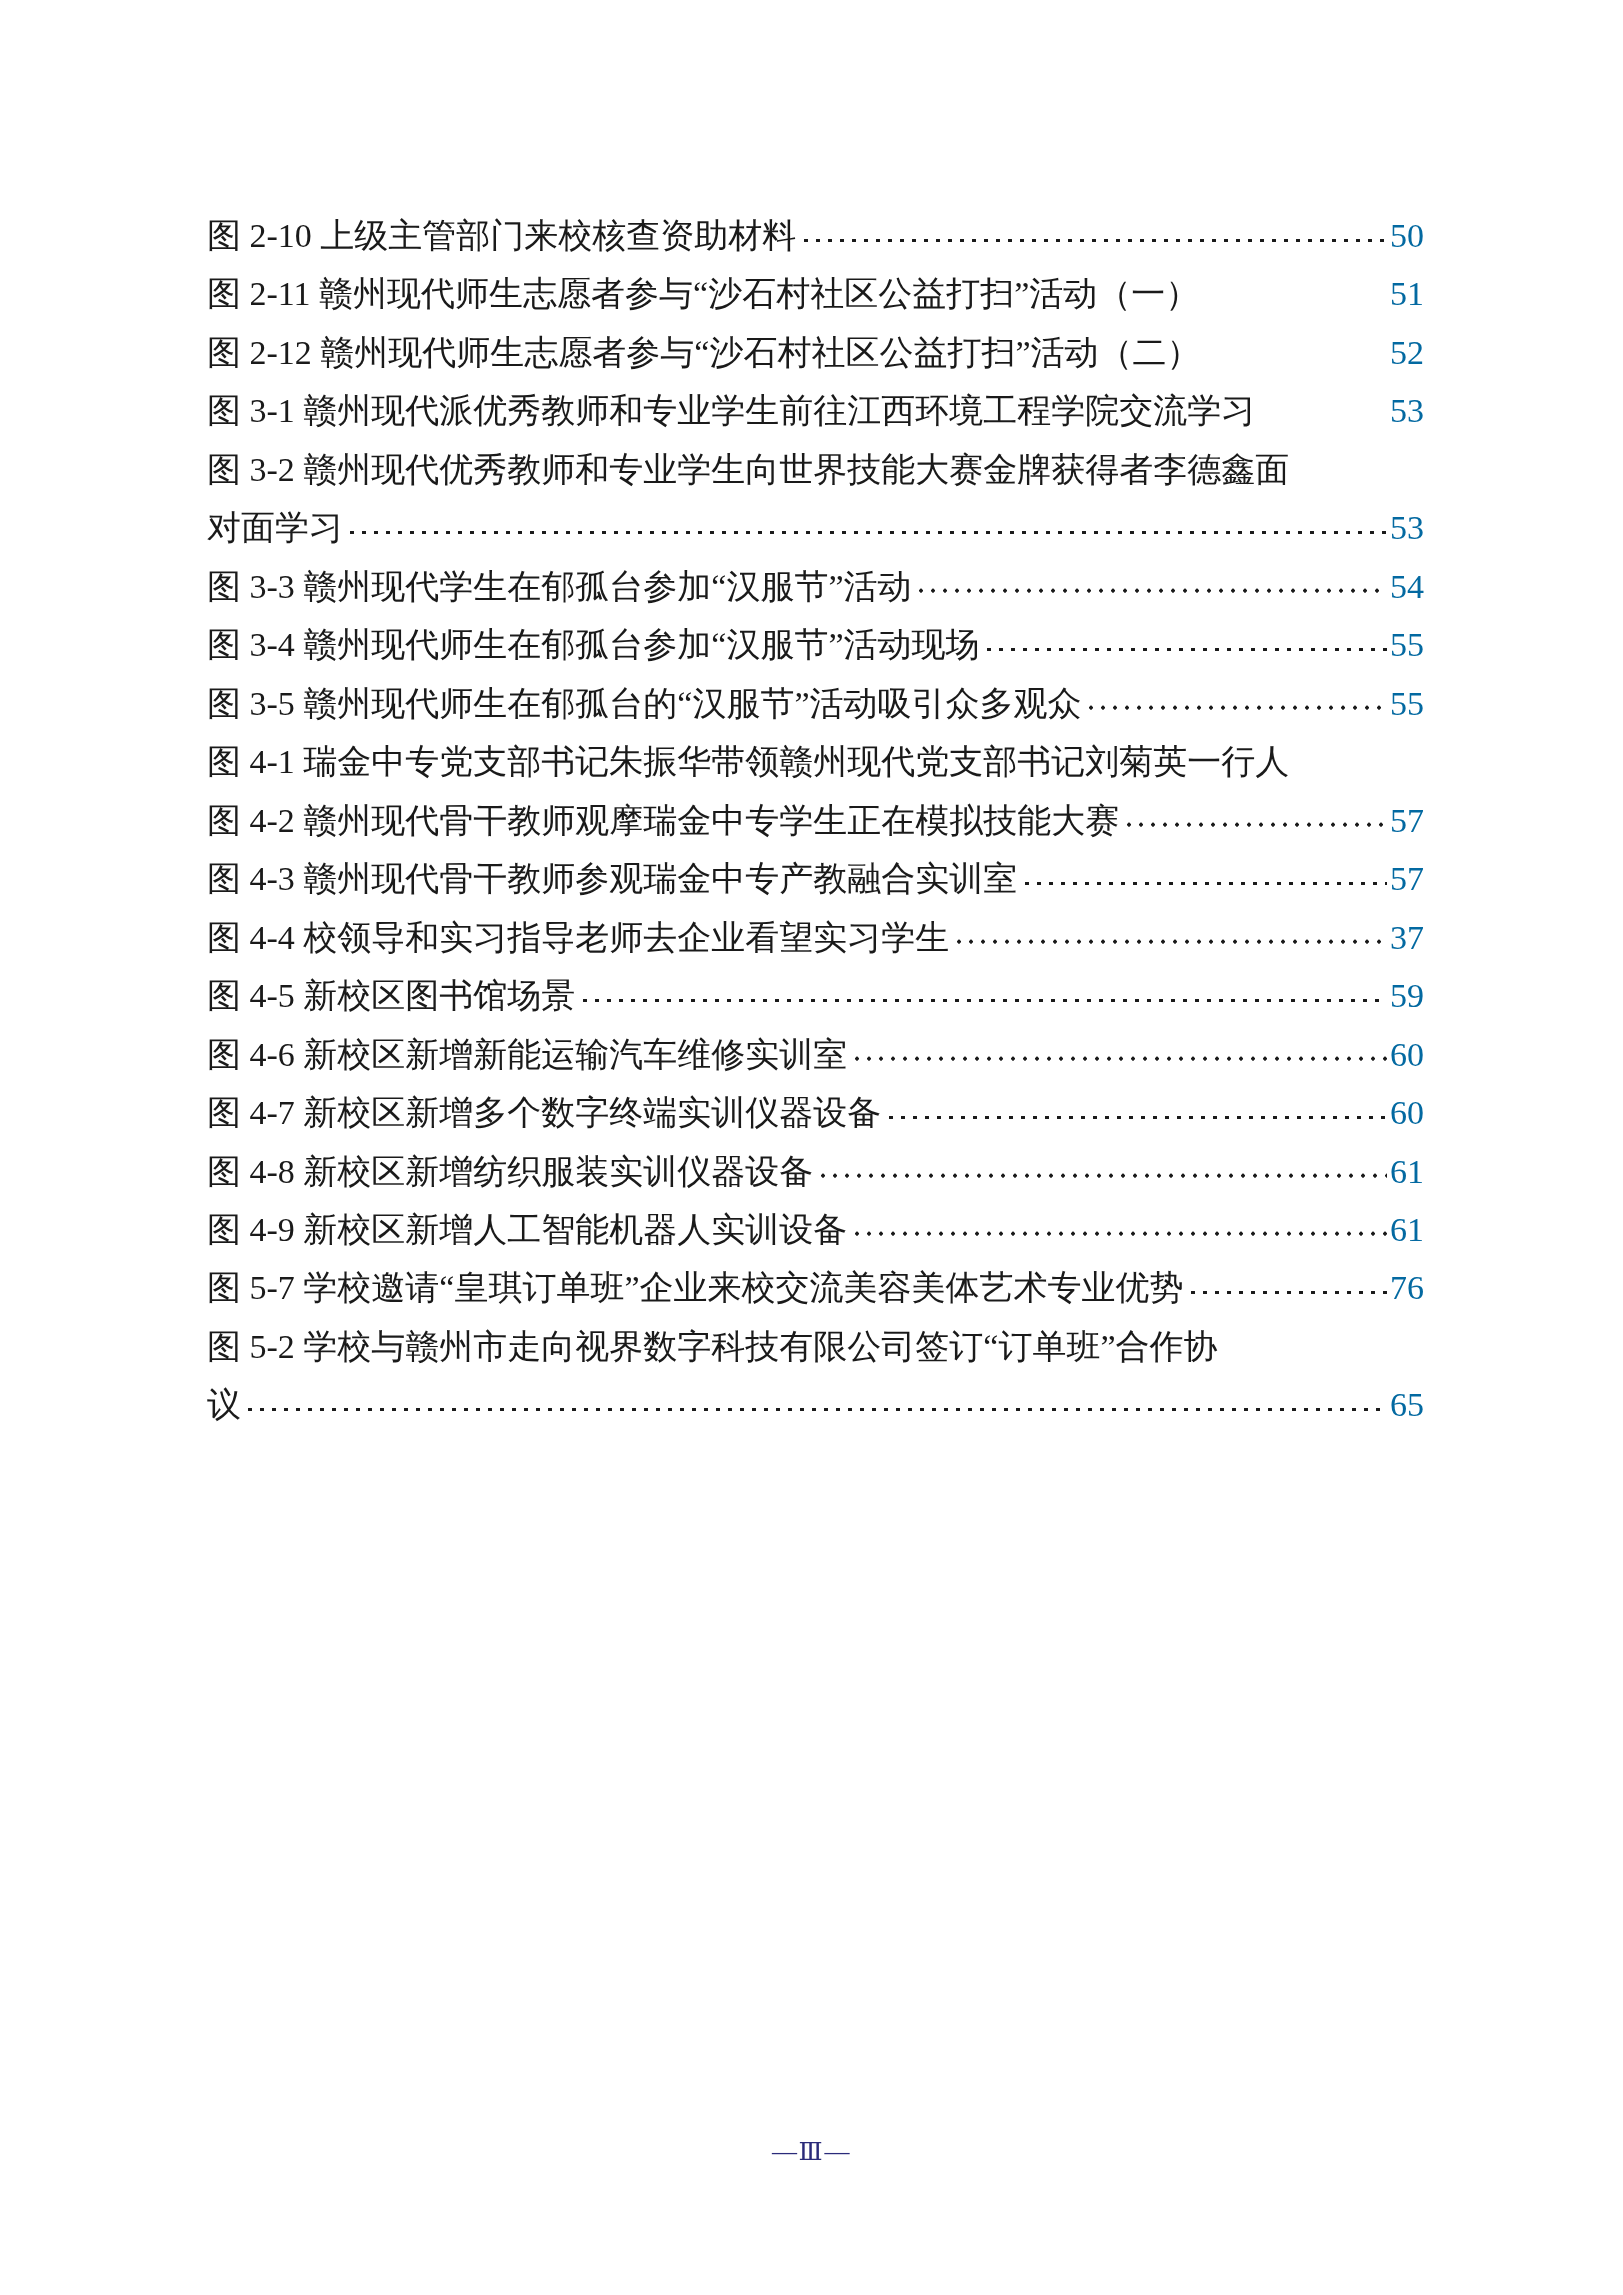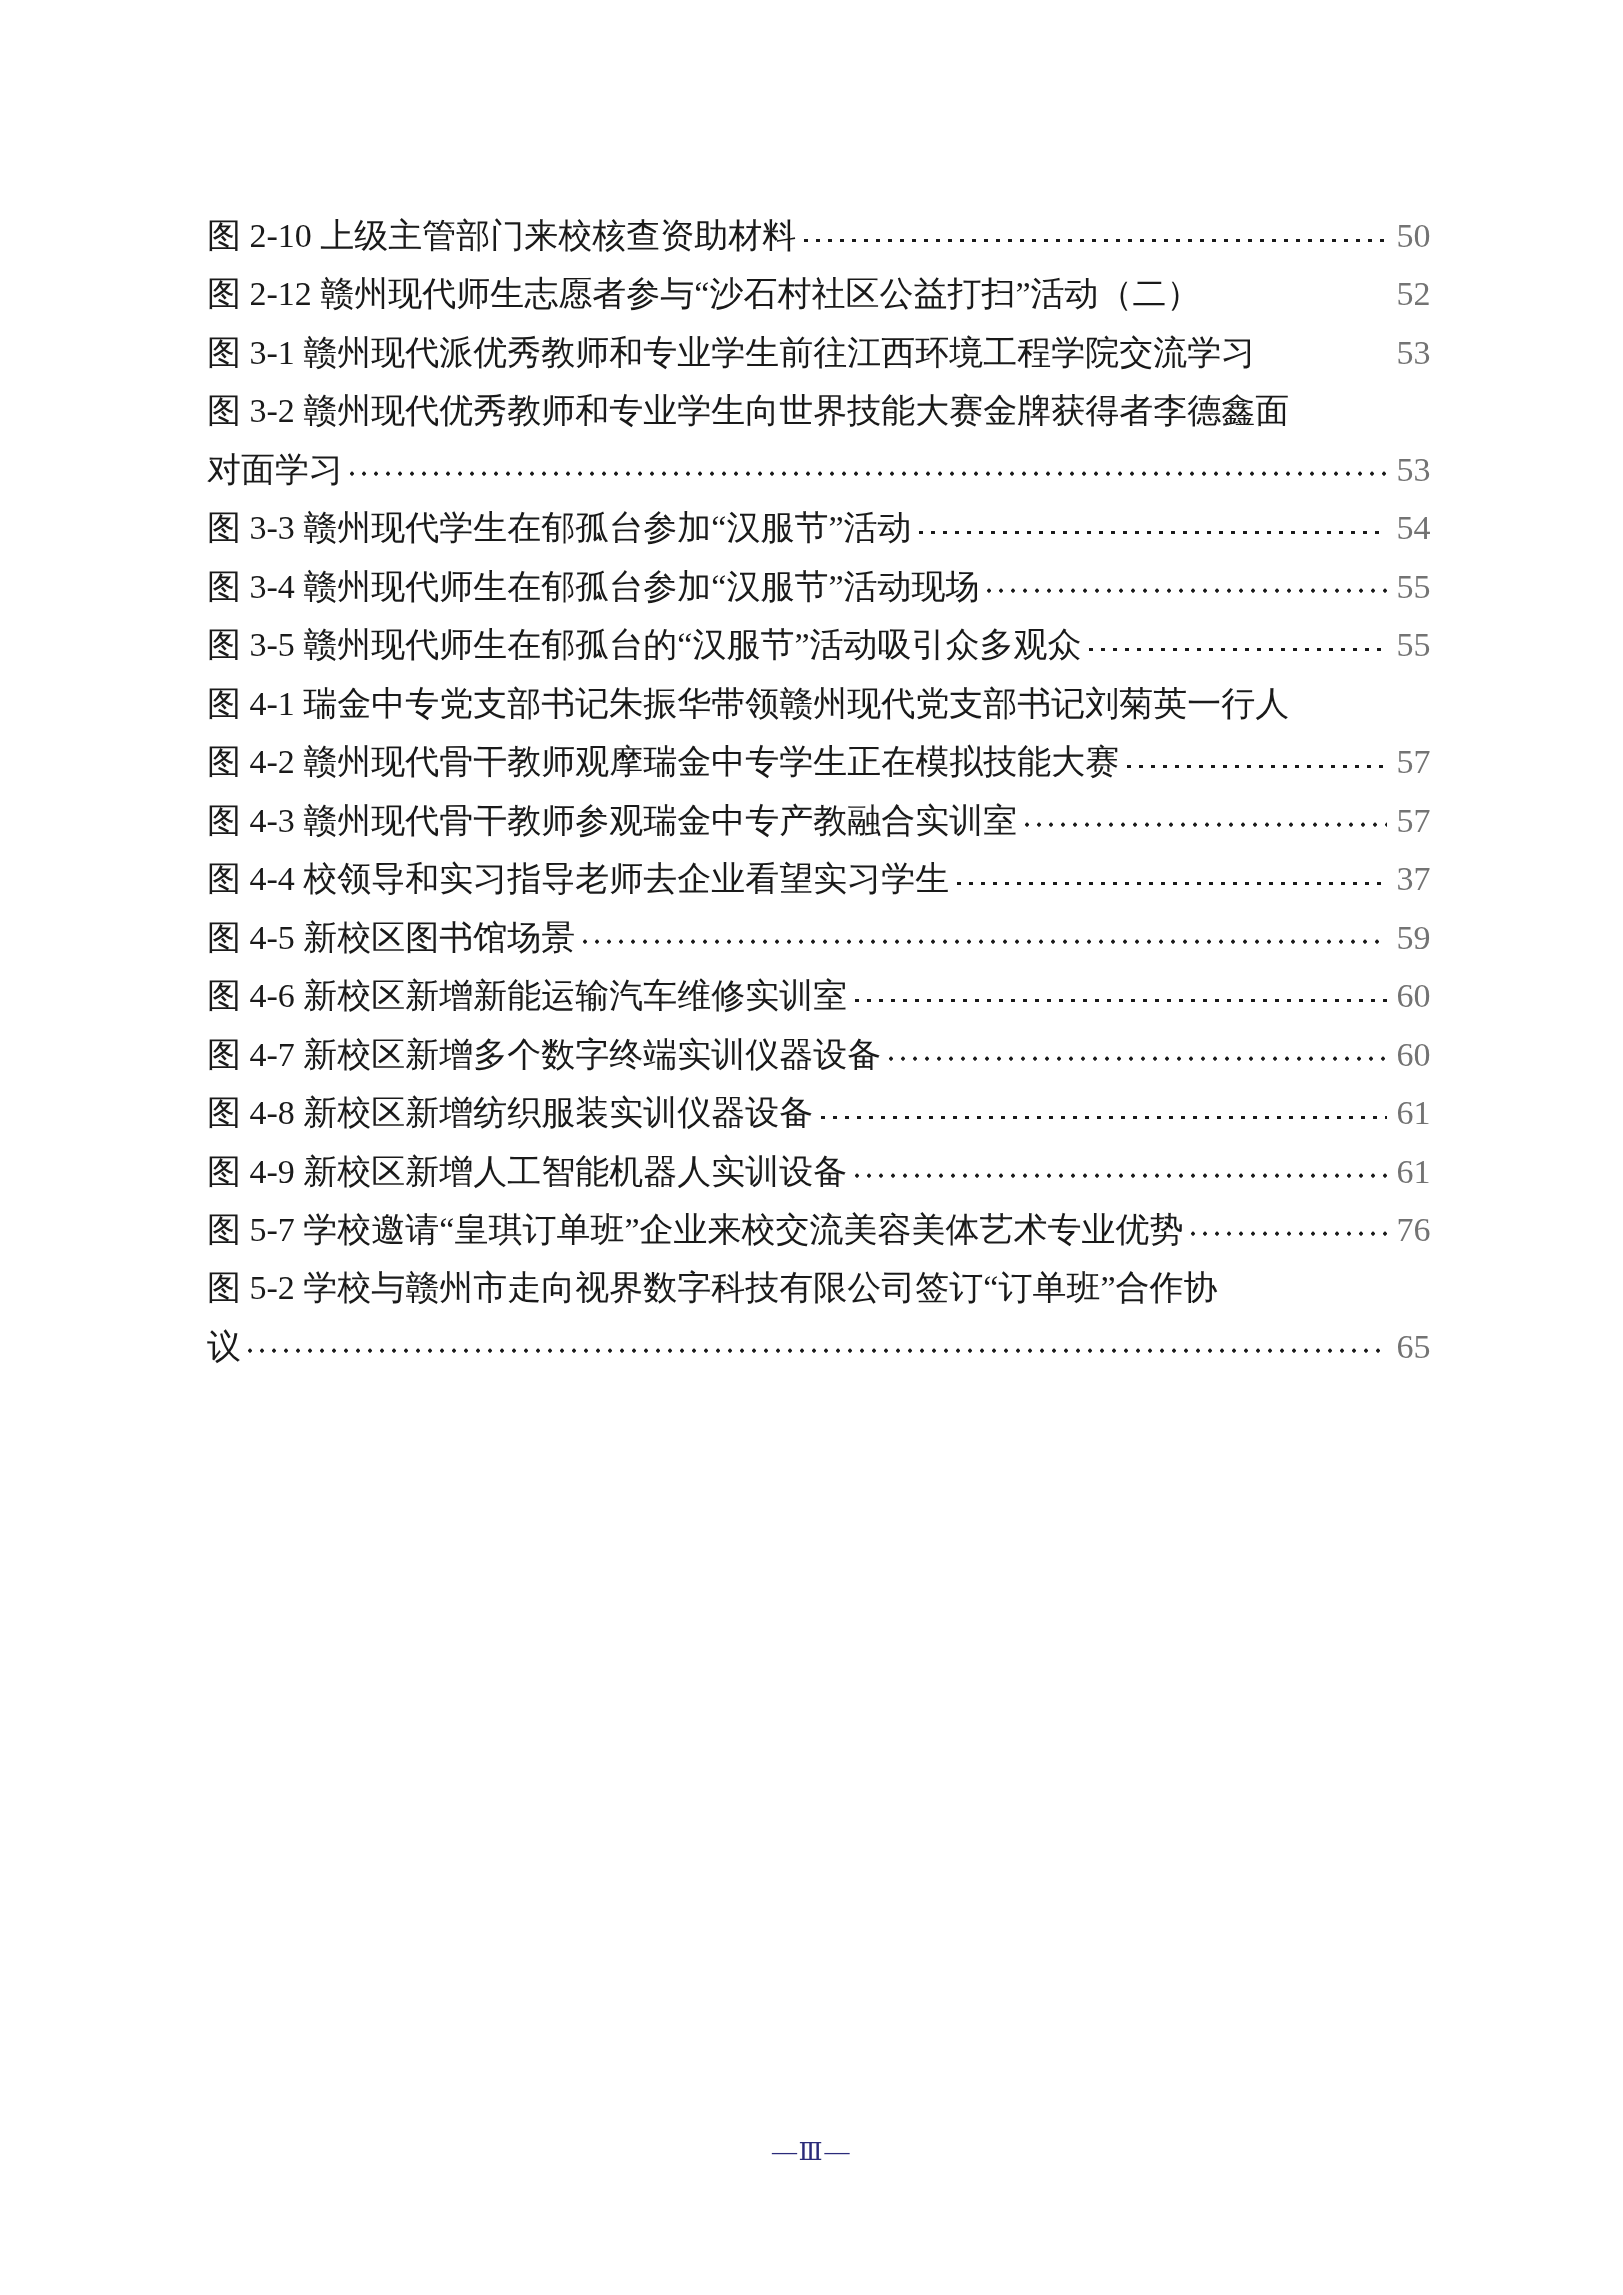--- a/index.html
+++ b/index.html
@@ -57,34 +57,39 @@
     background-repeat: repeat-x;
     margin: 0 3.4px;
   }
   .row .lead.none {
     background-image: none;
   }
   .row .pg {
     flex: 0 0 auto;
     font-size: 34px;
     line-height: 1.72;
-    color: #737373;
-    text-align: center;
+    color: #0369a1;
+    text-align: left;
     min-width: 47px;
   }
 </style>
 </head>
 <body>
 
 <div class="page">
   <div class="content" id="toc-list">
       <div class="row">
         <span class="txt">图 2-10  上级主管部门来校核查资助材料</span>
         <span class="lead"></span>
         <span class="pg">50</span>
+      </div>
+      <div class="row">
+        <span class="txt">图 2-11  赣州现代师生志愿者参与“沙石村社区公益打扫”活动（一）</span>
+        <span class="lead none"></span>
+        <span class="pg">51</span>
       </div>
       <div class="row">
         <span class="txt">图 2-12  赣州现代师生志愿者参与“沙石村社区公益打扫”活动（二）</span>
         <span class="lead none"></span>
         <span class="pg">52</span>
       </div>
       <div class="row">
         <span class="txt">图 3-1  赣州现代派优秀教师和专业学生前往江西环境工程学院交流学习</span>
         <span class="lead none"></span>
         <span class="pg">53</span>

